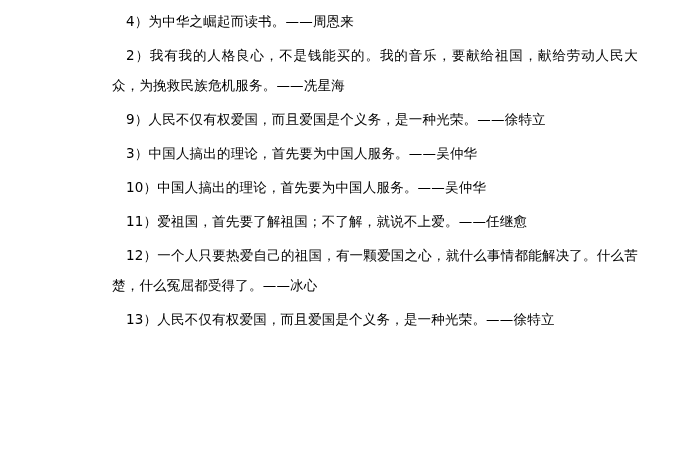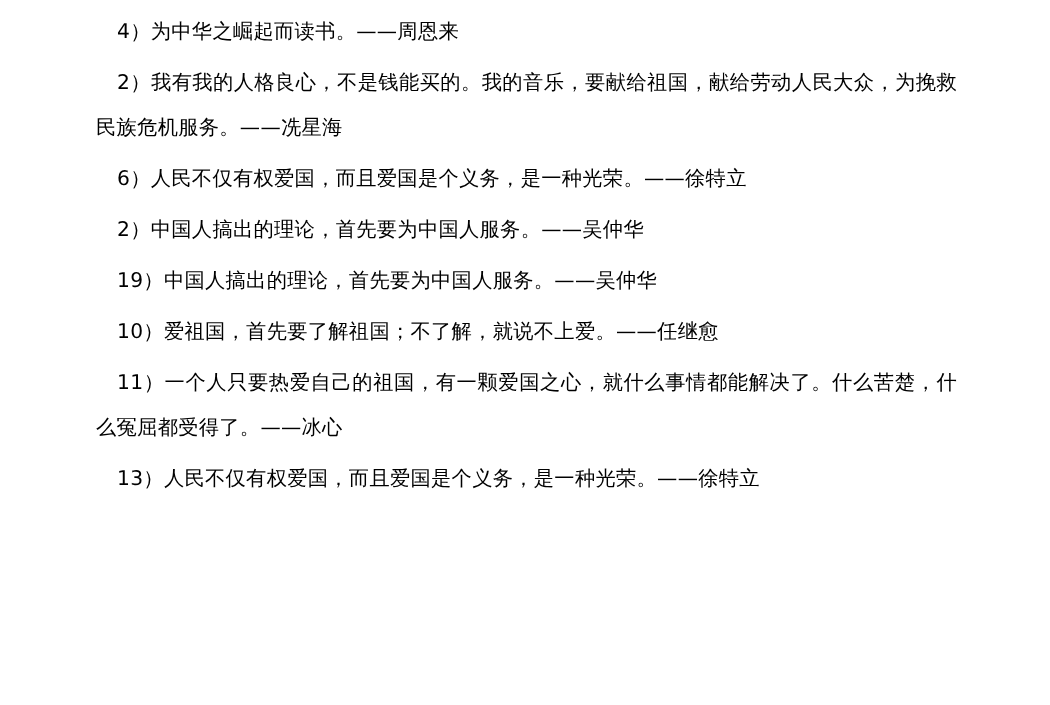--- a/index.html
+++ b/index.html
@@ -12,21 +12,21 @@
     background: #ffffff;
     font-family: "DejaVu Sans", "Liberation Sans", sans-serif;
     color: #000000;
     overflow: hidden;
   }
   .page {
     position: relative;
     width: 700px;
     height: 470px;
     box-sizing: border-box;
-    padding: 6px 62px 0 64px;
+    padding: 6px 62px 0 112px;
   }
   .para {
     font-size: 13.5px;
     line-height: 30px;
     text-align: justify;
     text-justify: inter-ideograph;
     margin: 0 0 4px 0;
     letter-spacing: 0.2px;
     white-space: normal;
   }
@@ -37,27 +37,27 @@
 </style>
 </head>
 <body>
 
 <div class="page">
 
   <p class="para"><span class="first-line-pad"></span><span>4）为中华之崛起而读书。——周恩来</span></p>
 
   <p class="para"><span class="first-line-pad"></span><span>2）我有我的人格良心，不是钱能买的。我的音乐，要献给祖国，献给劳动人民大众，为挽救民族危机服务。——冼星海</span></p>
 
-  <p class="para"><span class="first-line-pad"></span><span>6）人民不仅有权爱国，而且爱国是个义务，是一种光荣。——徐特立</span></p>
+  <p class="para"><span class="first-line-pad"></span><span>9）人民不仅有权爱国，而且爱国是个义务，是一种光荣。——徐特立</span></p>
 
 
-  <p class="para"><span class="first-line-pad"></span><span>2）中国人搞出的理论，首先要为中国人服务。——吴仲华</span></p>
+  <p class="para"><span class="first-line-pad"></span><span>3）中国人搞出的理论，首先要为中国人服务。——吴仲华</span></p>
 
 
-  <p class="para"><span class="first-line-pad"></span><span>19）中国人搞出的理论，首先要为中国人服务。——吴仲华</span></p>
+  <p class="para"><span class="first-line-pad"></span><span>10）中国人搞出的理论，首先要为中国人服务。——吴仲华</span></p>
 
-  <p class="para"><span class="first-line-pad"></span><span>10）爱祖国，首先要了解祖国；不了解，就说不上爱。——任继愈</span></p>
+  <p class="para"><span class="first-line-pad"></span><span>11）爱祖国，首先要了解祖国；不了解，就说不上爱。——任继愈</span></p>
 
-  <p class="para"><span class="first-line-pad"></span><span>11）一个人只要热爱自己的祖国，有一颗爱国之心，就什么事情都能解决了。什么苦楚，什么冤屈都受得了。——冰心</span></p>
+  <p class="para"><span class="first-line-pad"></span><span>12）一个人只要热爱自己的祖国，有一颗爱国之心，就什么事情都能解决了。什么苦楚，什么冤屈都受得了。——冰心</span></p>
 
   <p class="para"><span class="first-line-pad"></span><span>13）人民不仅有权爱国，而且爱国是个义务，是一种光荣。——徐特立</span></p>
 
 </div>
 
 </body></html>

